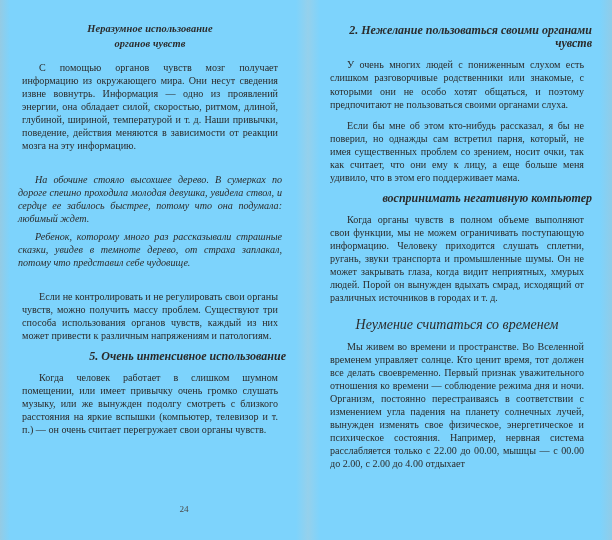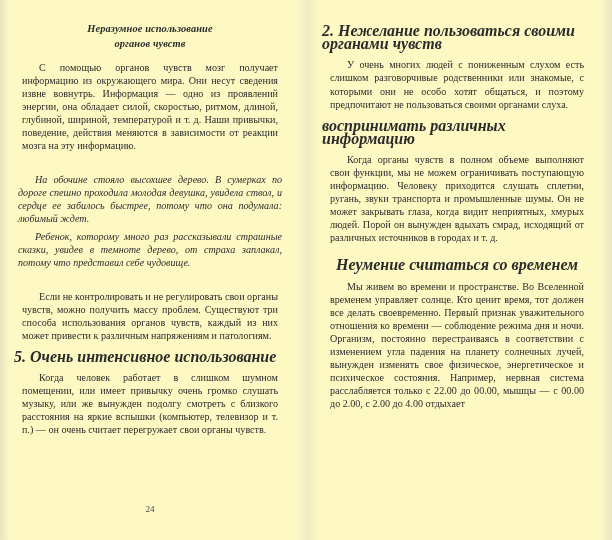--- a/index.html
+++ b/index.html
@@ -4,21 +4,21 @@
 <style>
   html, body {
     margin: 0;
     padding: 0;
     background: #ffffff;
   }
   .book-spread {
     position: relative;
     width: 612px;
     height: 540px;
-    background: #fef9c3;
+    background: #7dd3fc;
     overflow: hidden;
     font-family: "Liberation Serif", "DejaVu Serif", serif;
     color: #2b2b2b;
   }
   
   .page-shade-left {
     position: absolute;
     top: 0; left: 0;
     width: 10px; height: 540px;
     background: linear-gradient(to right, rgba(190,188,184,0.35), rgba(255,255,255,0));
@@ -64,33 +64,33 @@
     line-height: 14.5px;
     margin: 8px 0 10px 0;
     letter-spacing: 0.1px;
   }
   .book-title .tline { display: block; }
 
   
   .center-heading {
     text-align: center;
     font-style: italic;
-    font-weight: bold;
-    font-size: 16px;
+    font-weight: normal;
+    font-size: 14px;
     line-height: 13.5px;
     margin: 14px 0 2px 0;
   }
   
   .num-heading {
     font-style: italic;
     font-weight: bold;
-    font-size: 16px;
+    font-size: 12px;
     line-height: 13.2px;
     margin: 4px 0 1px 0;
-    text-align: left;
+    text-align: right;
   }
   .num-heading .hline { display: block; }
 
   p.body {
     margin: 8px;
     text-indent: 17px;
     text-align: justify;
   }
   p.italic {
     margin: 4px;
@@ -102,21 +102,21 @@
 
   .folio {
     position: absolute;
     bottom: 26px;
     width: 100%;
     left: 0;
     text-align: center;
     font-size: 9.2px;
     color: #4a4a4a;
   }
-  .page-left  .folio { padding-right: 4px; }
+  .page-left  .folio { padding-right: 4px; margin-left: 34px; }
   .page-right .folio { padding-right: 2px; }
 </style>
 </head>
 <body>
 
 <div class="book-spread">
 
   <div class="page-shade-left"></div>
   <div class="gutter-shade"></div>
   <div class="page-shade-right"></div>
@@ -151,23 +151,24 @@
   </div>
 
   <div class="page page-right">
     <div class="col">
 
       <div class="num-heading" style="margin-top:10px;">
         <span class="hline">2. Нежелание пользоваться своими органами чувств</span>
       </div>
 
       <p class="body">У очень многих людей с пониженным слухом есть слишком разговорчивые родственники или знакомые, с которыми они не особо хотят общаться, и поэтому предпочитают не пользоваться своими органами слуха.</p>
+      <p class="body">Если бы мне об этом кто-нибудь рассказал, я бы не поверил, но однажды сам встретил парня, который, не имея существенных проблем со зрением, носит очки, так как считает, что они ему к лицу, а еще больше меня удивило, что в этом его поддерживает мама.</p>
 
       <div class="num-heading">
-        <span class="hline">воспринимать различных информацию</span>
+        <span class="hline">воспринимать негативную компьютер</span>
       </div>
 
       <p class="body">Когда органы чувств в полном объеме выполняют свои функции, мы не можем ограничивать поступающую информацию. Человеку приходится слушать сплетни, ругань, звуки транспорта и промышленные шумы. Он не может закрывать глаза, когда видит неприятных, хмурых людей. Порой он вынужден вдыхать смрад, исходящий от различных источников в городах и т. д.</p>
 
       <div class="center-heading">
         <span>Неумение считаться со временем</span>
       </div>
 
       <p class="body">Мы живем во времени и пространстве. Во Вселенной временем управляет солнце. Кто ценит время, тот должен все делать своевременно. Первый признак уважительного отношения ко времени — соблюдение режима дня и ночи. Организм, постоянно перестраиваясь в соответствии с изменением угла падения на планету солнечных лучей, вынужден изменять свое физическое, энергетическое и психическое состояния. Например, нервная система расслабляется только с 22.00 до 00.00, мышцы — с 00.00 до 2.00, с 2.00 до 4.00 отдыхает</p>
 

